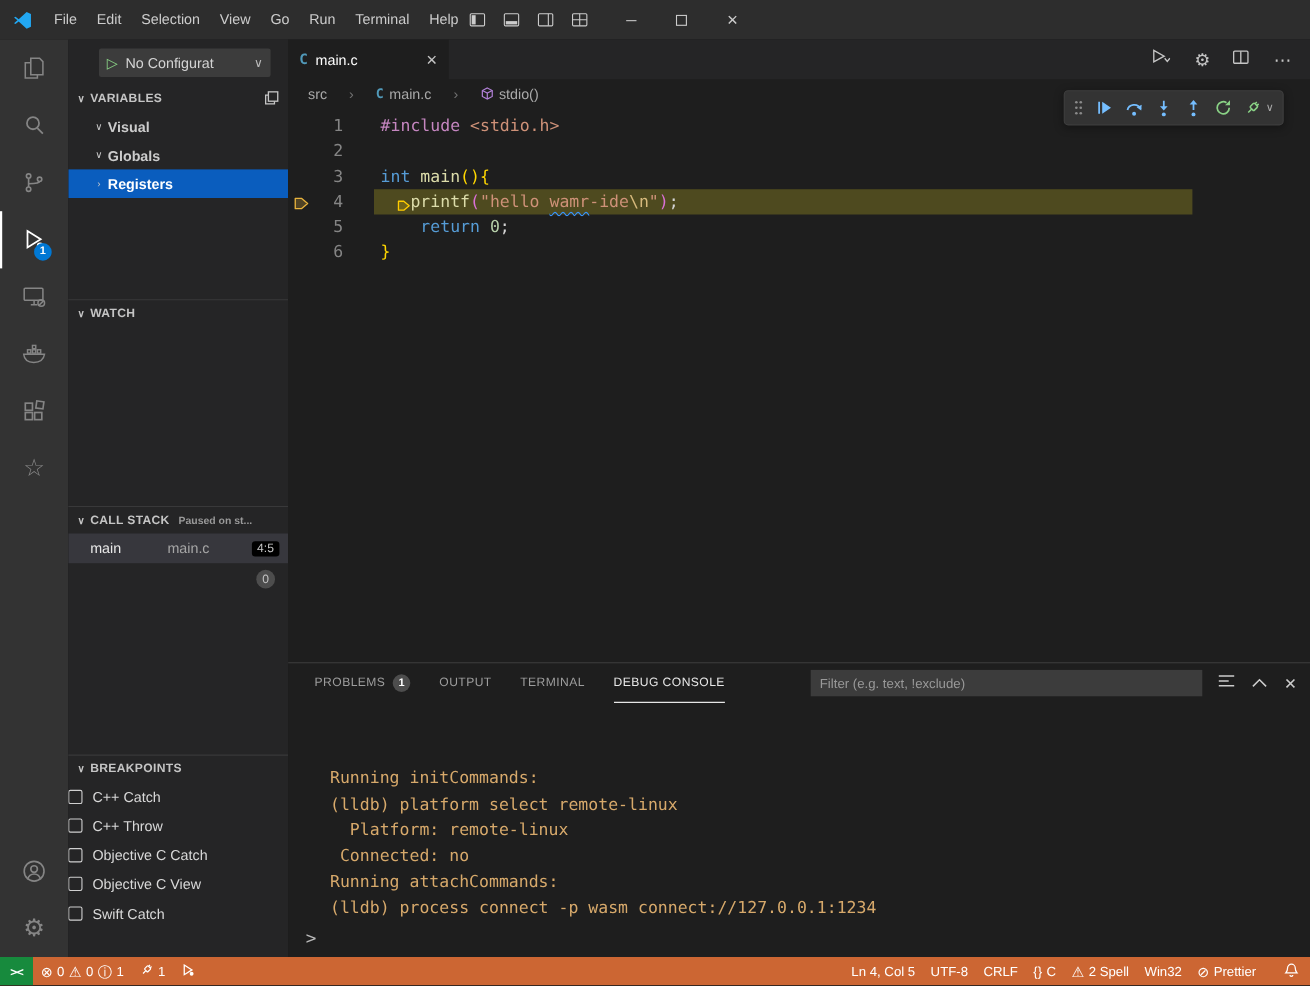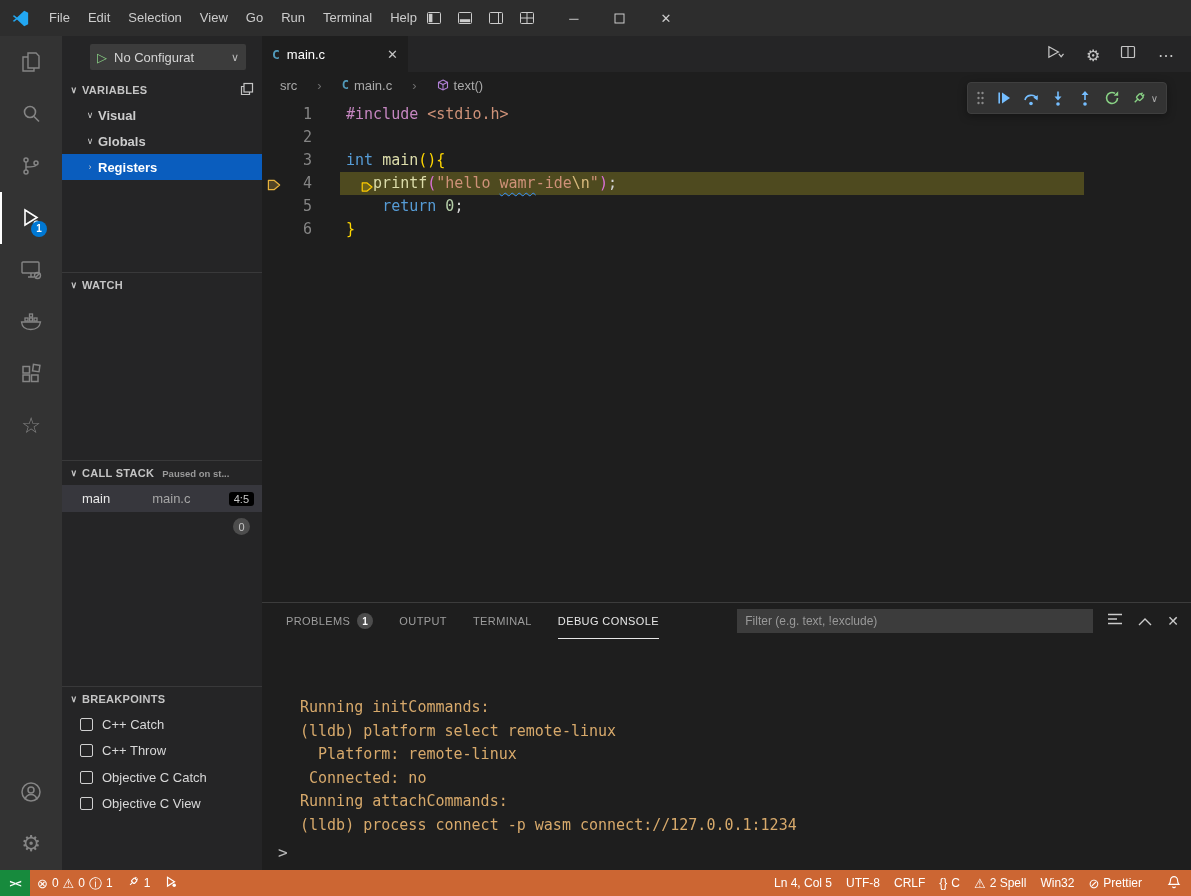--- a/index.html
+++ b/index.html
@@ -46,21 +46,21 @@
   .tree-row{height:26px;display:flex;align-items:center;padding-left:20px;color:#cccccc;}
   .tree-row .twisty{width:16px;font-size:9px;text-align:center;color:#cccccc;}
   .tree-label{font-weight:bold;font-size:13px;}
   .tree-row.selected{background:#0A5DBE;color:#ffffff;}
   .cs-row{height:27px;display:flex;align-items:center;padding:0 8px 0 20px;background:#37373d;}
   .cs-name{color:#e8e8e8;}
   .cs-file{color:#a6a6a6;margin-left:42px;}
   .cs-pos{margin-left:auto;background:#000000;color:#c8c8c8;font-size:11px;border-radius:3px;padding:1px 5px;}
   .cs-zero-row{display:flex;justify-content:flex-end;padding:6px 12px 0 0;}
   .cs-zero{width:17px;height:17px;border-radius:50%;background:#4d4d4d;color:#c5c5c5;font-size:11px;display:flex;align-items:center;justify-content:center;}
-  .bp-row{height:26.5px;display:flex;align-items:center;padding-left:18px;}
+  .bp-row{height:26.5px;display:flex;align-items:center;}
   .bp-check{width:13px;height:13px;border:1.5px solid #d0d0d0;border-radius:2px;margin-right:9px;flex:none;background:transparent;}
   .bp-label{color:#d8d8d8;font-size:13px;}
   .sec-vars{height:194px;}
   .sec-watch{height:188px;}
   .sec-callstack{height:226px;}
   .sec-breakpoints{flex:1;}
   .mini-icon{color:#c5c5c5;}
 
   
   .editorcol{flex:1;display:flex;flex-direction:column;min-width:0;background:#1e1e1e;position:relative;}
@@ -317,20 +317,24 @@
               <span class="bp-label">C++ Throw</span>
             </div>
             <div class="bp-row">
               <span class="bp-check"></span>
               <span class="bp-label">Objective C Catch</span>
             </div>
             <div class="bp-row">
               <span class="bp-check"></span>
               <span class="bp-label">Objective C View</span>
             </div>
+            <div class="bp-row">
+              <span class="bp-check"></span>
+              <span class="bp-label">Swift Catch</span>
+            </div>
           </div>
       </div>
     </div>
 
     <div class="editorcol">
       <div class="tabbar">
         <div class="tab">
           <span class="c-badge">C</span>
           <span>main.c</span>
           <span class="tab-close">✕</span>
@@ -359,21 +363,21 @@
             <span>main.c</span>
           </span>
           <span class="bc-sep">›</span>
           <span class="bc-item">
             <span class="bc-sym-icon">
               <svg width="12" height="12" viewBox="0 0 12 12" fill="none" stroke="#b180d7" stroke-width="1.1">
                 <path d="M6 1l4.5 2.3v5.4L6 11 1.5 8.7V3.3z"></path>
                 <path d="M1.5 3.3L6 5.6l4.5-2.3M6 5.6V11"></path>
               </svg>
             </span>
-            <span>text()</span>
+            <span>stdio()</span>
           </span>
         </div>
 
       <div class="codearea">
         <div id="code-lines">
             <div class="code-line"><span class="glyph"></span><span class="lnum">1</span><span class="lspace"></span><span class="ltext"><span class="tk-pp">#include</span><span class="tk-d"> </span><span class="tk-str">&lt;stdio.h&gt;</span></span></div>
             <div class="code-line"><span class="glyph"></span><span class="lnum">2</span><span class="lspace"></span><span class="ltext"></span></div>
             <div class="code-line"><span class="glyph"></span><span class="lnum">3</span><span class="lspace"></span><span class="ltext"><span class="tk-kw">int</span><span class="tk-d"> </span><span class="tk-fn">main</span><span class="tk-br1">(){</span></span></div>
             <div class="code-line current"><span class="glyph"><svg width="15" height="14" viewBox="0 0 16 14">
                   <path d="M1.5 2h6l6 5-6 5h-6z" fill="rgba(230,180,60,.25)" stroke="#e8b33d" stroke-width="1.3" stroke-linejoin="round"></path>

